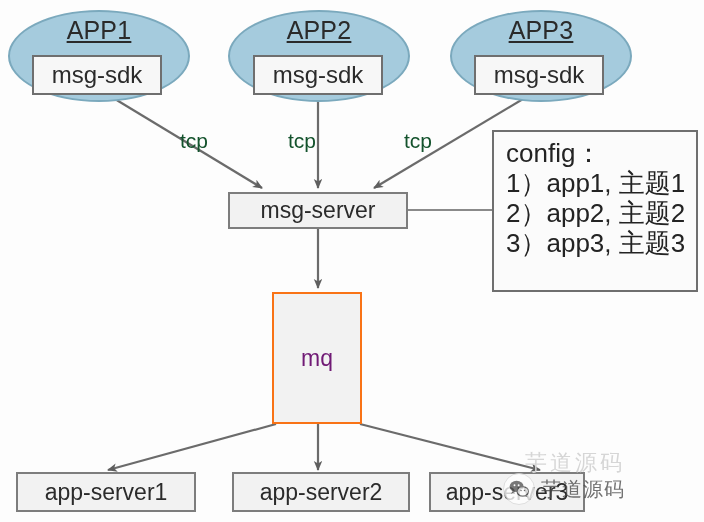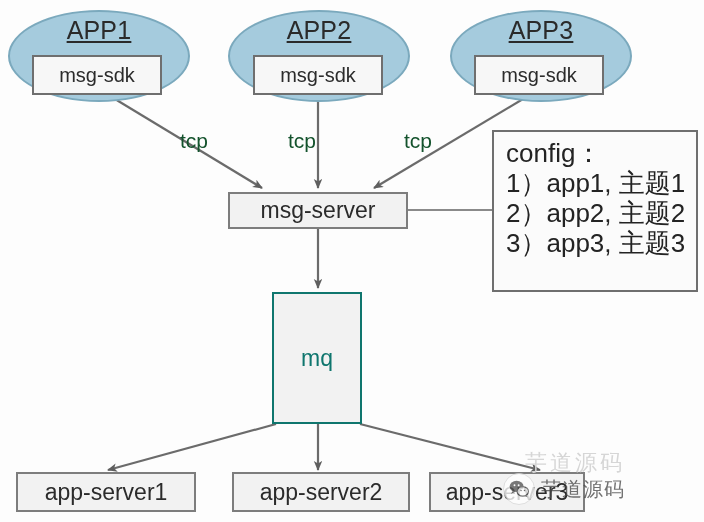--- a/index.html
+++ b/index.html
@@ -46,45 +46,45 @@
     text-decoration: underline;
   }
   .sdk-box {
     position: absolute;
     background: #f7f7f7;
     border: 2px solid #6f6f6f;
     box-sizing: border-box;
     display: flex;
     align-items: center;
     justify-content: center;
-    font-size: 20px;
+    font-size: 24px;
     color: #2b2b2b;
   }
 
   .plain-box {
     position: absolute;
     background: #f2f2f2;
     border: 2px solid #7d7d7d;
     box-sizing: border-box;
     display: flex;
     align-items: center;
     justify-content: center;
     font-size: 23px;
     color: #2b2b2b;
   }
   .mq-box {
     position: absolute;
     background: #f2f2f2;
-    border: 2px solid #0f766e;
+    border: 2px solid #f97316;
     box-sizing: border-box;
     display: flex;
     align-items: center;
     justify-content: center;
     font-size: 23px;
-    color: #0f766e;
+    color: #701a75;
   }
 
   .config-box {
     position: absolute;
     background: #fbfbfb;
     border: 2px solid #6f6f6f;
     box-sizing: border-box;
     padding: 6px 10px 6px 12px;
     font-size: 26px;
     line-height: 30px;

